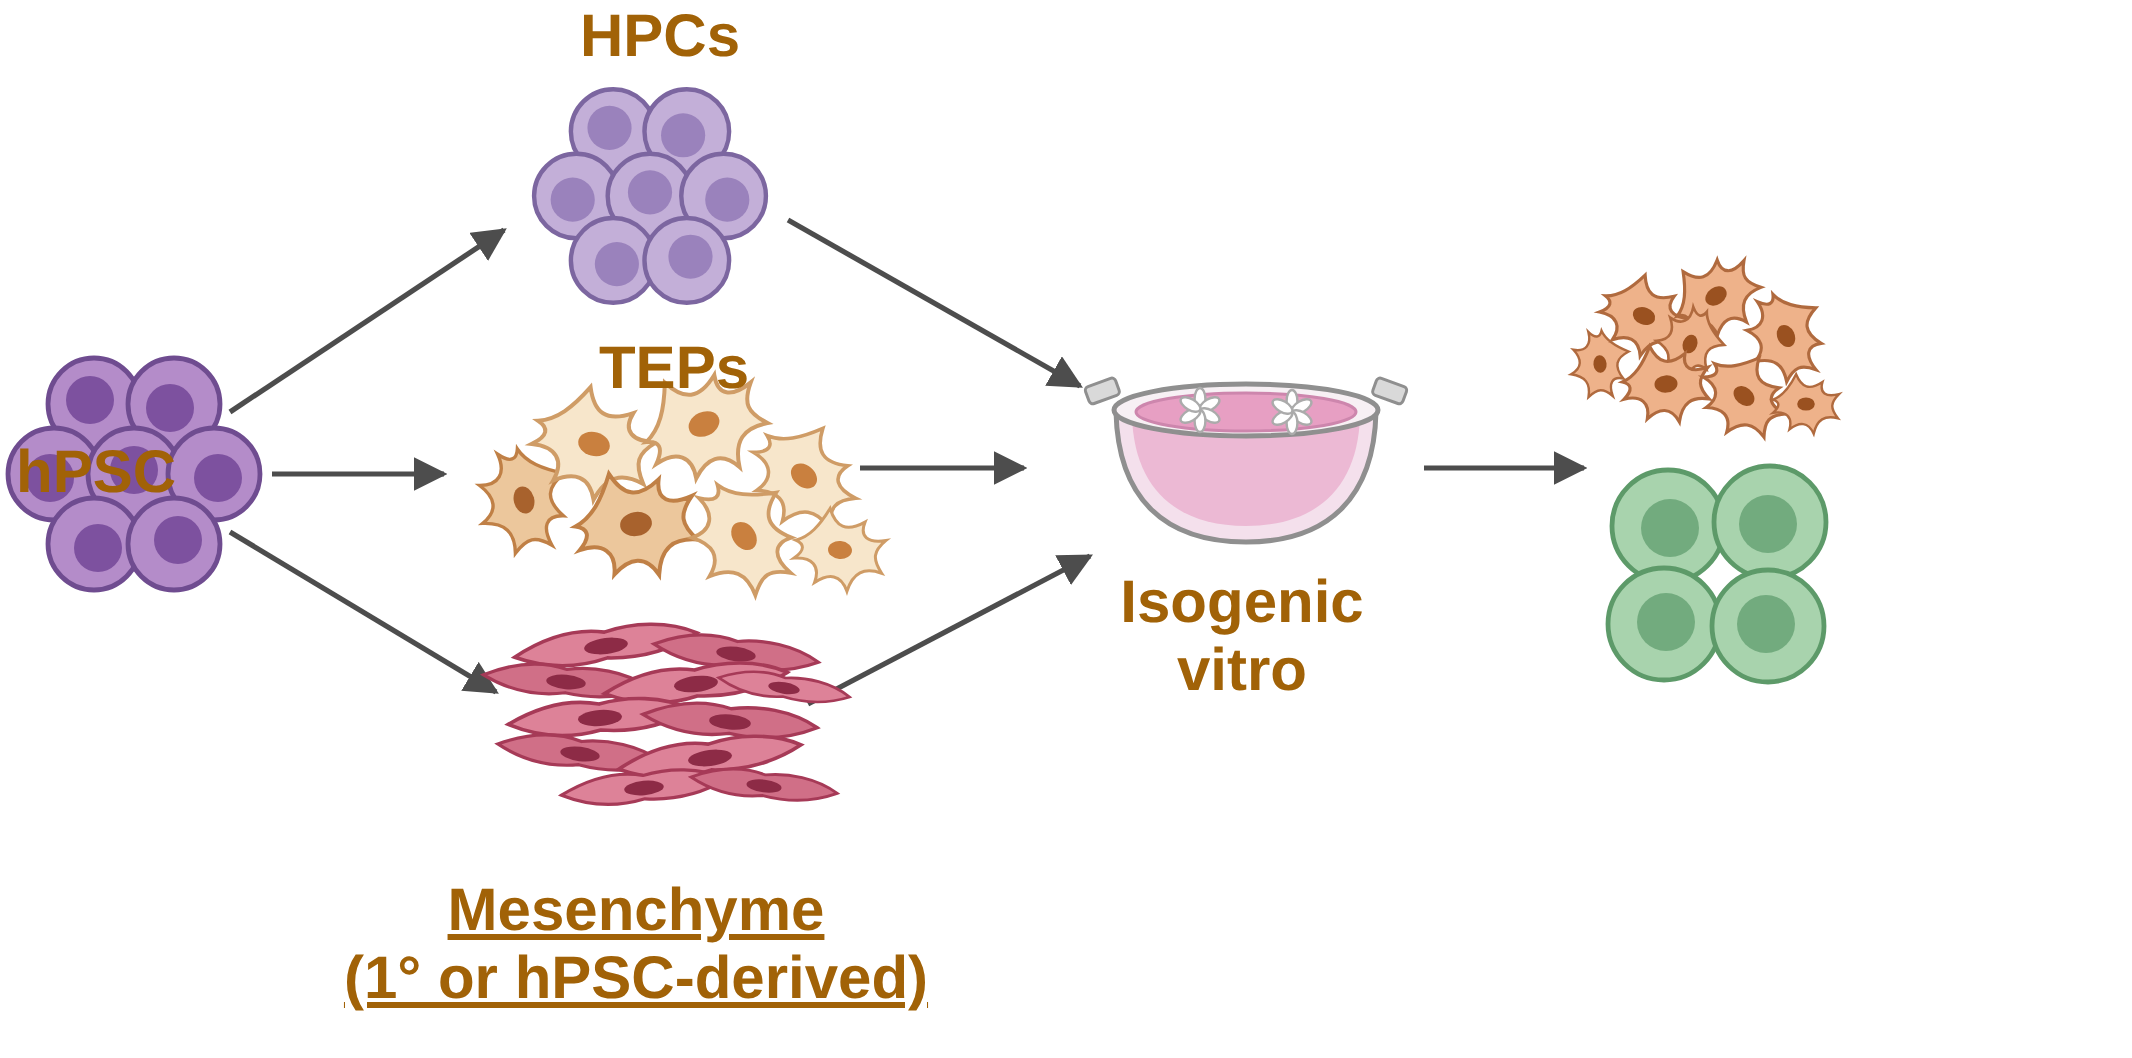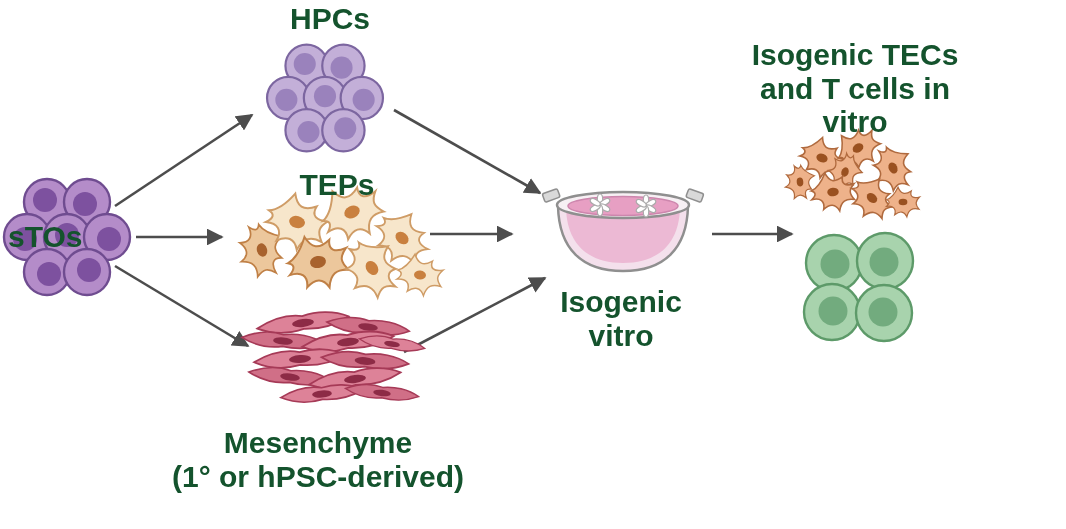--- a/index.html
+++ b/index.html
@@ -1,19 +1,19 @@
 <!DOCTYPE html>
 <html><head>
 <meta charset="utf-8">
 <style>
   html,body{margin:0;padding:0;background:#ffffff;}
   #figure{position:relative;width:1066px;height:529px;background:#ffffff;overflow:hidden;
           font-family:"Liberation Sans", sans-serif;}
   #art{position:absolute;left:0;top:0;}
-  .label{position:absolute;font-weight:bold;font-size:30px;line-height:1.12;color:#14532d;
+  .label{position:absolute;font-weight:bold;font-size:30px;line-height:1.12;color:#a16207;
          white-space:pre-line;}
   .center{transform:translateX(-50%);text-align:center;}
   
   .purple1-body{fill:#b48cc9;stroke:#6f4c90;stroke-width:2.4;}
   .purple1-nuc{fill:#7d519f;}
   .purple2-body{fill:#c3afd8;stroke:#7c66a0;stroke-width:2.4;}
   .purple2-nuc{fill:#9a82bc;}
   .tepL-body{fill:#f7e6cb;stroke:#cf9c66;stroke-width:2;}
   .tepL-nuc{fill:#c9803f;}
   .tepD-body{fill:#ecc79c;stroke:#c08046;stroke-width:2;}
@@ -229,22 +229,20 @@
           <circle class="tcell-nuc" cx="833" cy="311" r="14.5"></circle>
         </g>
       <g>
         <circle class="tcell-body" cx="884" cy="313" r="28"></circle>
           <circle class="tcell-nuc" cx="883" cy="312" r="14.5"></circle>
         </g>
     </g>
   </svg>
 
   <div class="label center" style="left:330px;top:2px;">HPCs</div>
-  <div class="label" style="left:8px;top:220px;">sTOs</div>
+  <div class="label" style="left:8px;top:220px;">hPSC</div>
   <div class="label center" style="left:337px;top:168px;">TEPs</div>
-  <div class="label center" style="left:318px;top:426px;">Mesenchyme
+  <div class="label center" style="left:318px;top:439px;text-decoration:underline;">Mesenchyme
 (1° or hPSC-derived)</div>
   <div class="label center" style="left:621px;top:285px;">Isogenic
 vitro</div>
-  <div class="label center" style="left:855px;top:38px;">Isogenic TECs
-and T cells in vitro</div>
 
 </div>
 
 </body></html>

